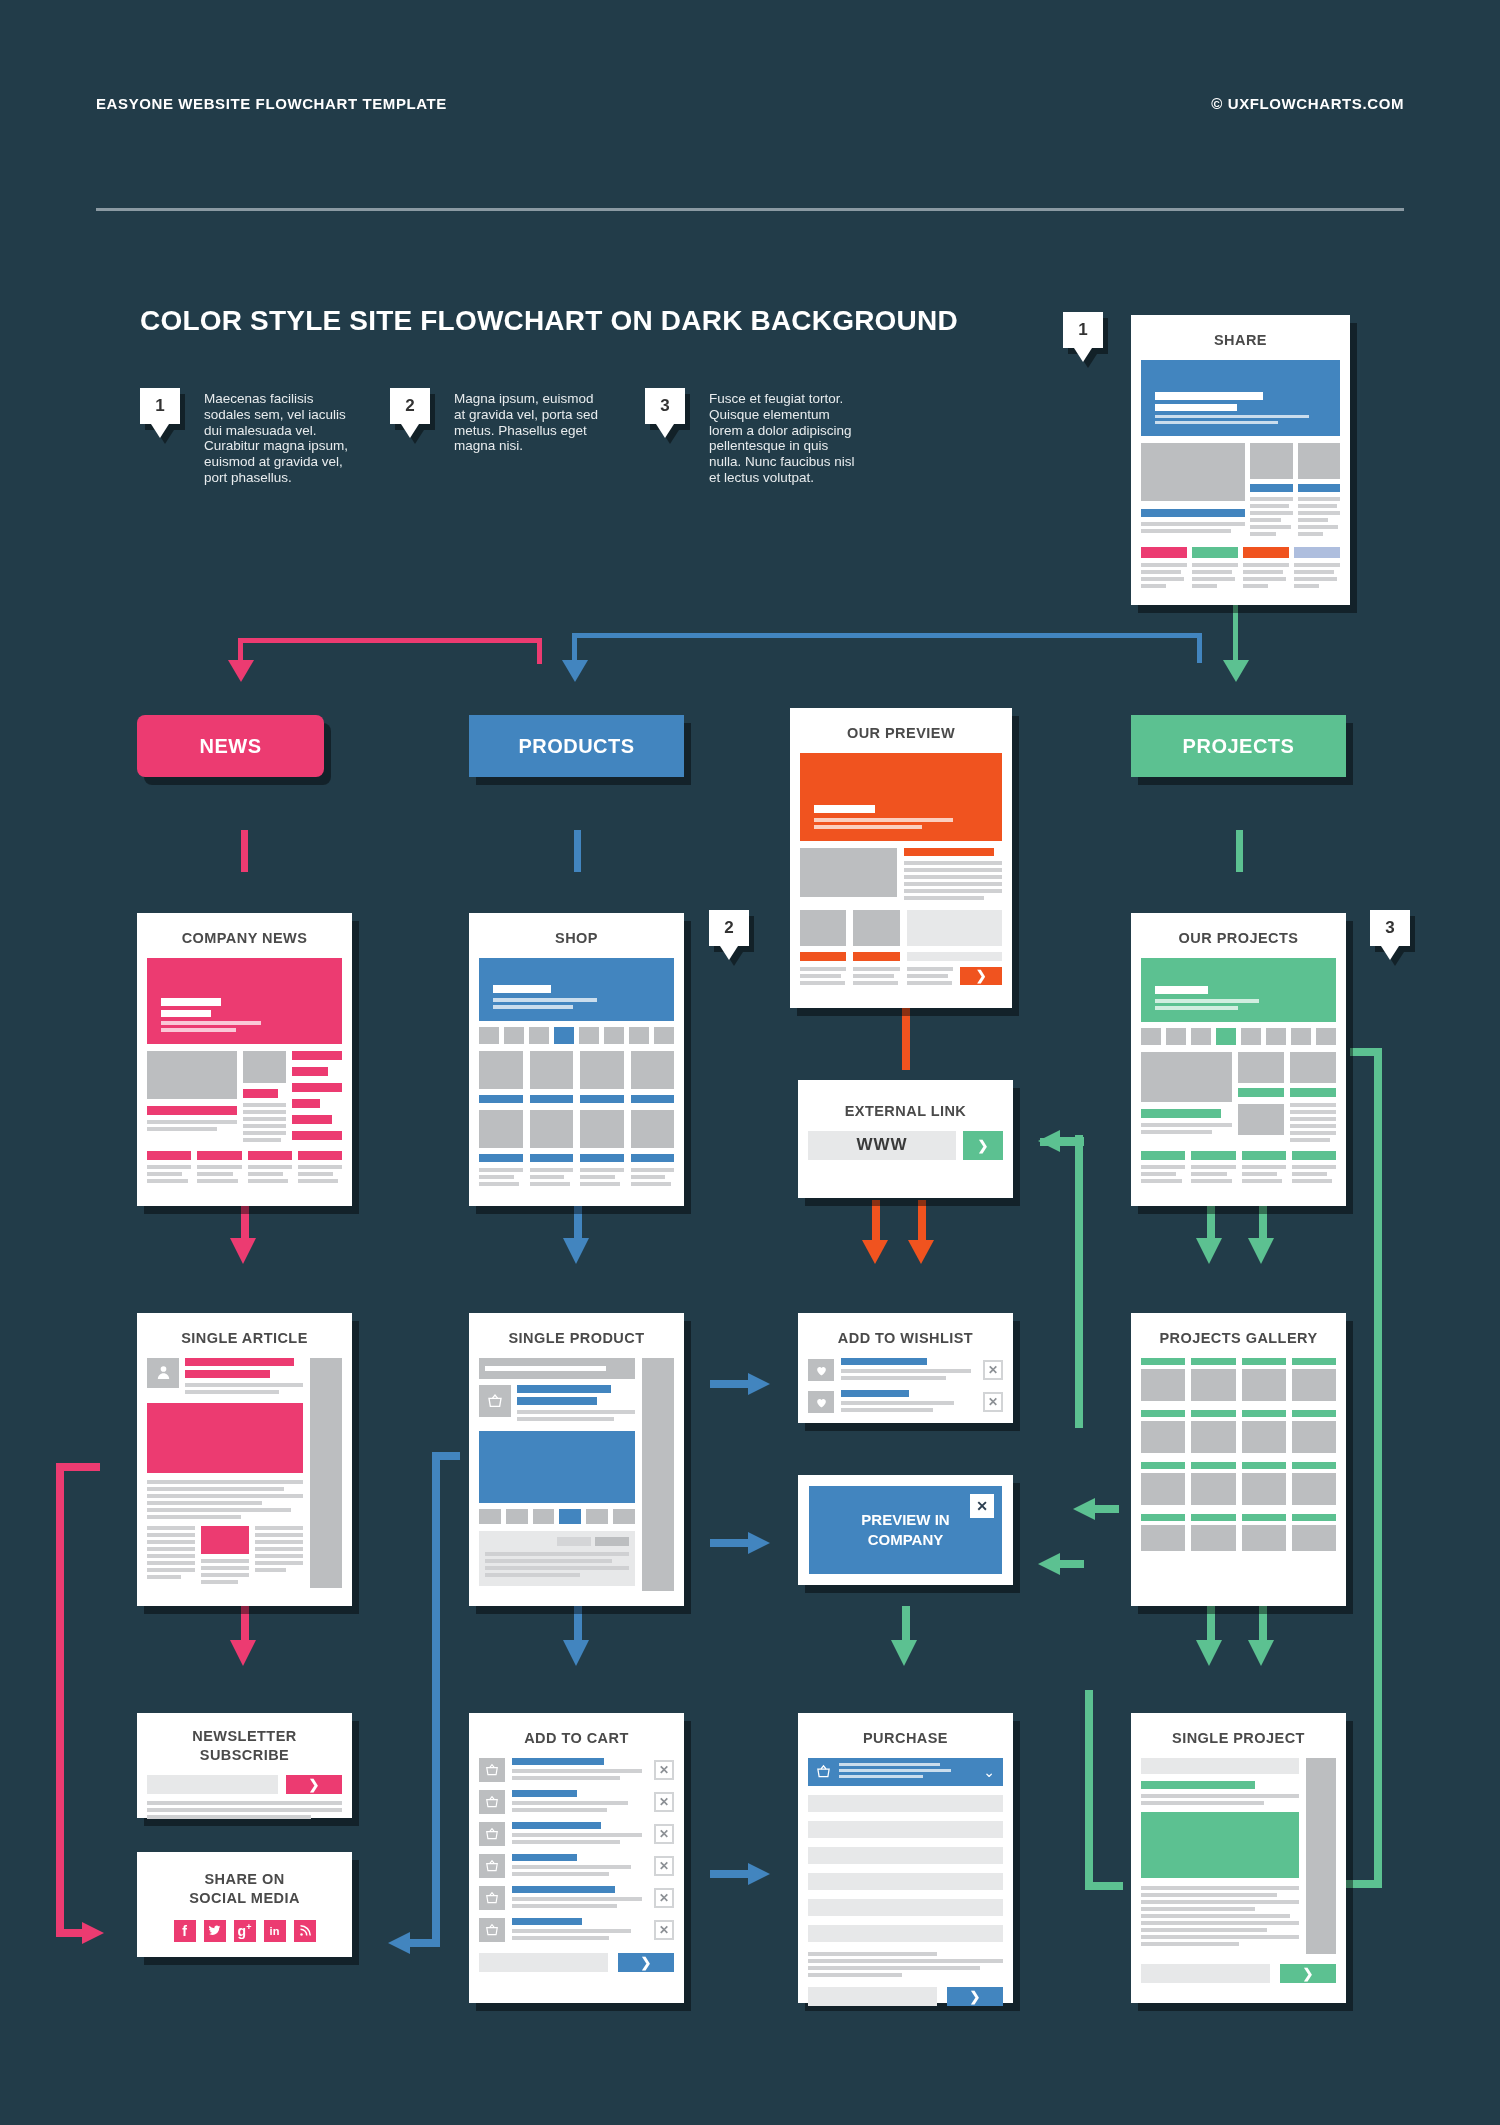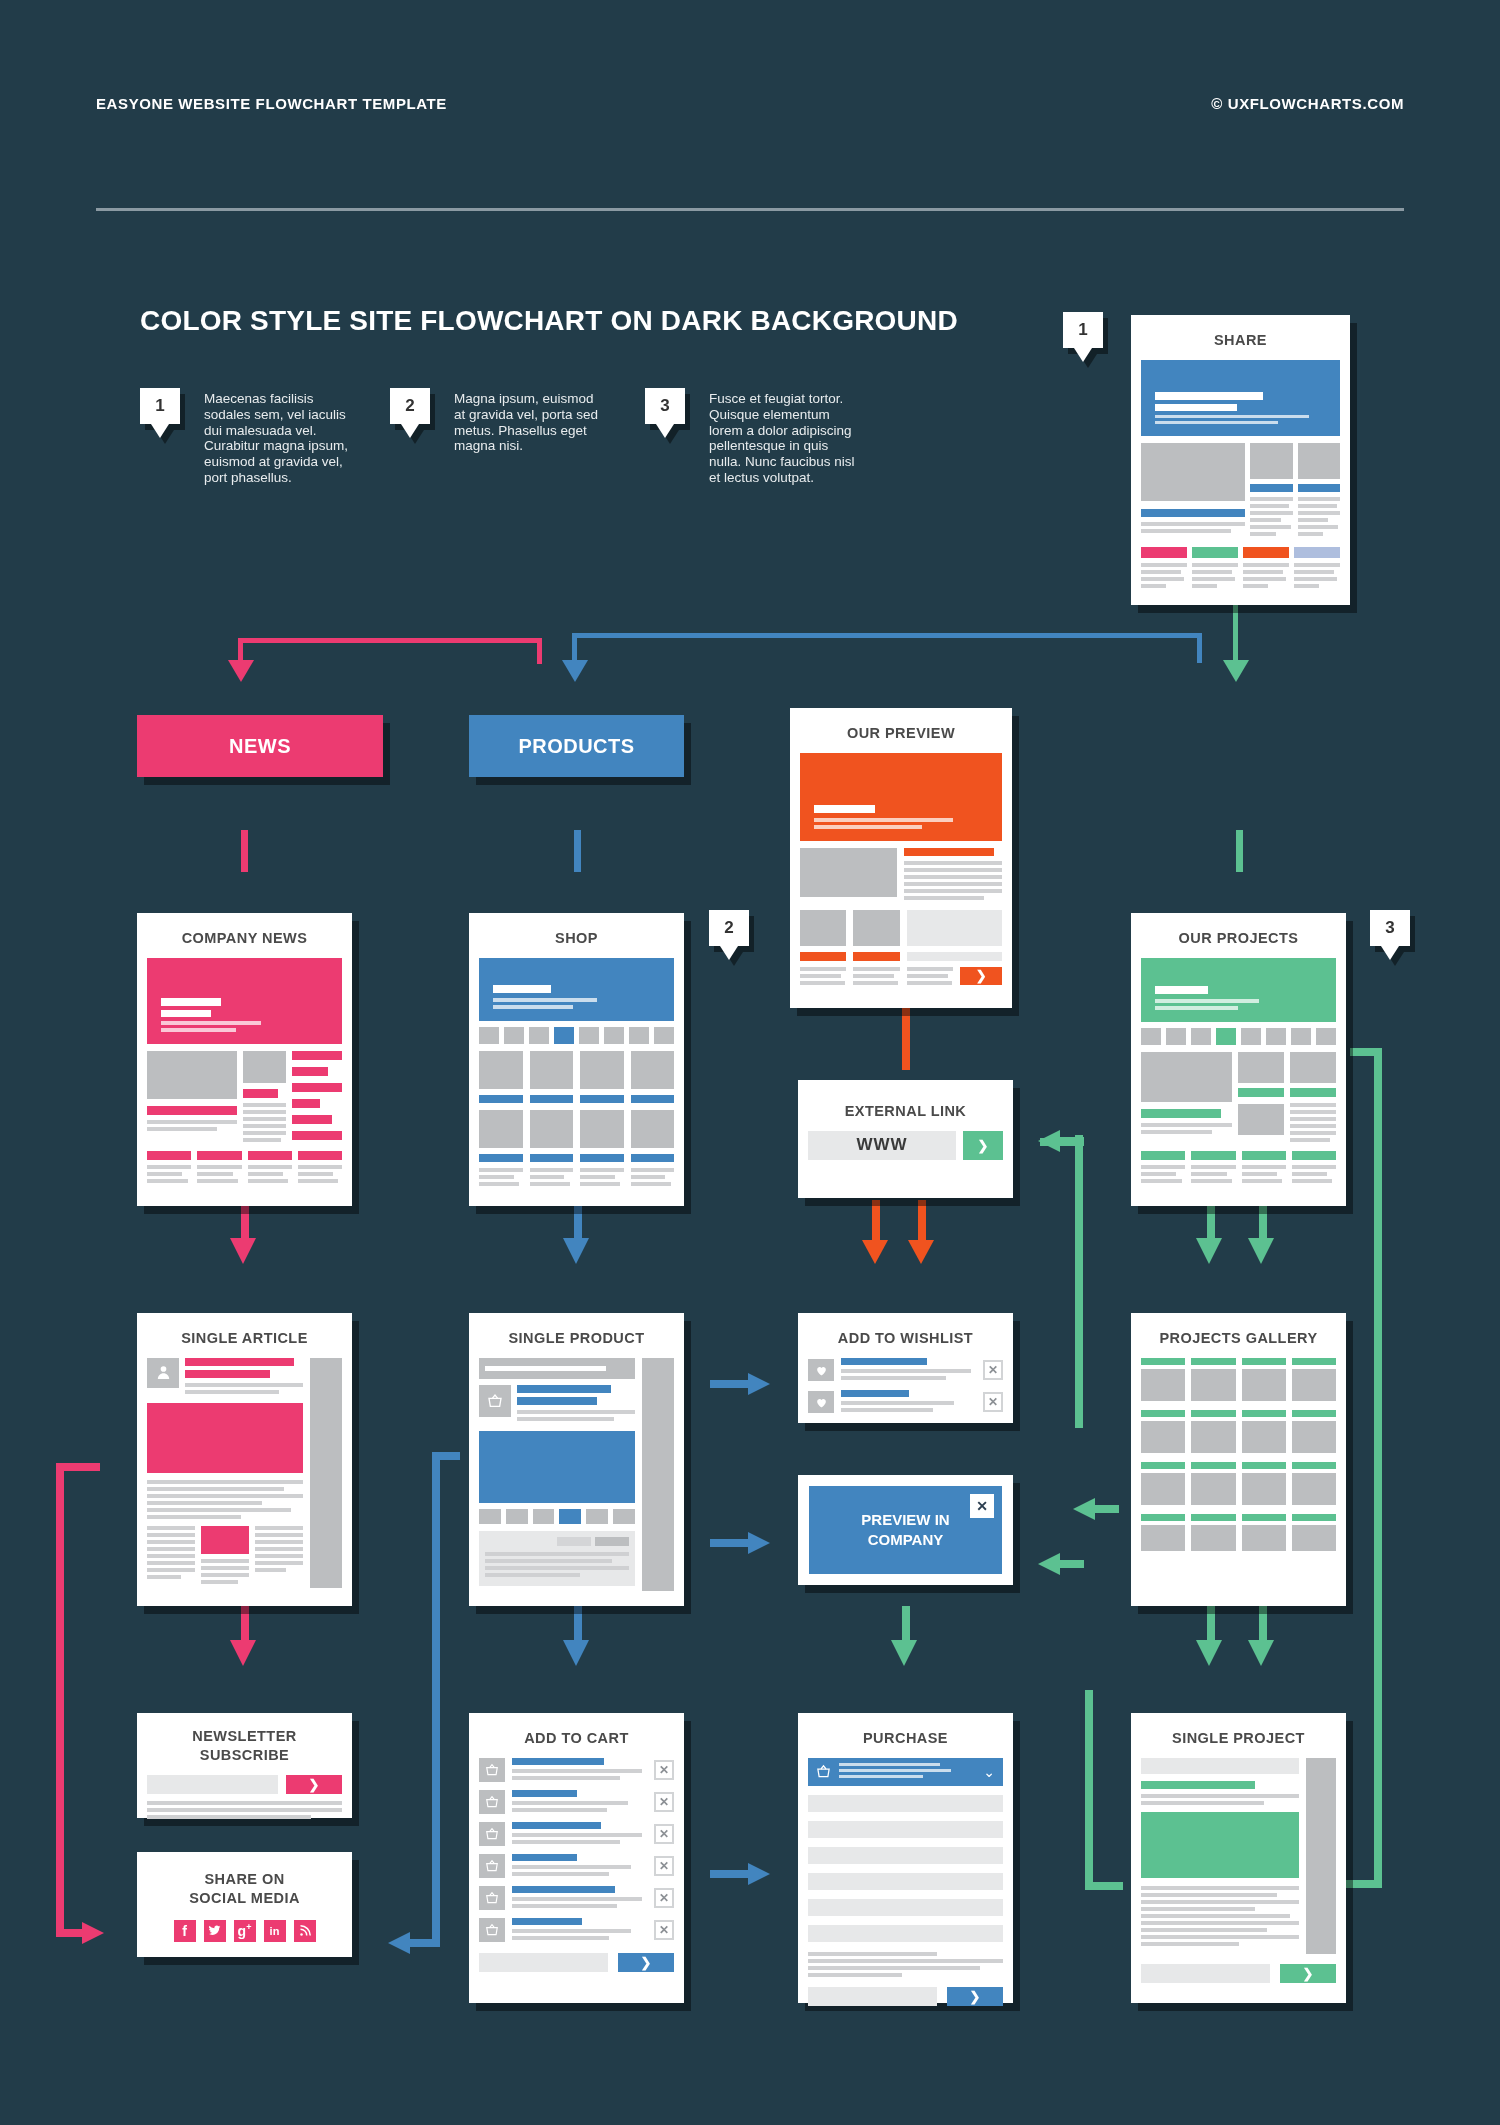--- a/index.html
+++ b/index.html
@@ -330,25 +330,28 @@
           </div>
       </div>
     </div>
   </div>
 
   <div class="pin" style="left:1063px;top:312px;">
     <div class="pin-body">1</div>
     <div class="pin-tip"></div>
   </div>
 
-  <div class="sect" style="left:137px;top:715px;width:246px;height:62px;background:#ec3b71;">
+  <div class="sect" style="left:137px;top:715px;width:187px;height:62px;background:#ec3b71;border-radius:8px;">
     <span>NEWS</span>
   </div>
   <div class="sect" style="left:469px;top:715px;width:215px;height:62px;background:#4285bf;">
     <span>PRODUCTS</span>
+  </div>
+  <div class="sect" style="left:1131px;top:715px;width:215px;height:62px;background:#5cc191;">
+    <span>PROJECTS</span>
   </div>
 
   <div class="card" style="left:790px;top:708px;width:222px;height:300px;">
     <div class="card-title">OUR PREVIEW</div>
     <div class="card-body">
       <div class="hero" style="height:88px;background:#f0531f;">
         <div class="lines">
           <div class="bar w-white" style="height:8px;width:35%;"></div>
           <div class="bar soft" style="height:4px;width:80%;margin-top:5px;"></div>
           <div class="bar soft" style="height:4px;width:62%;"></div>

